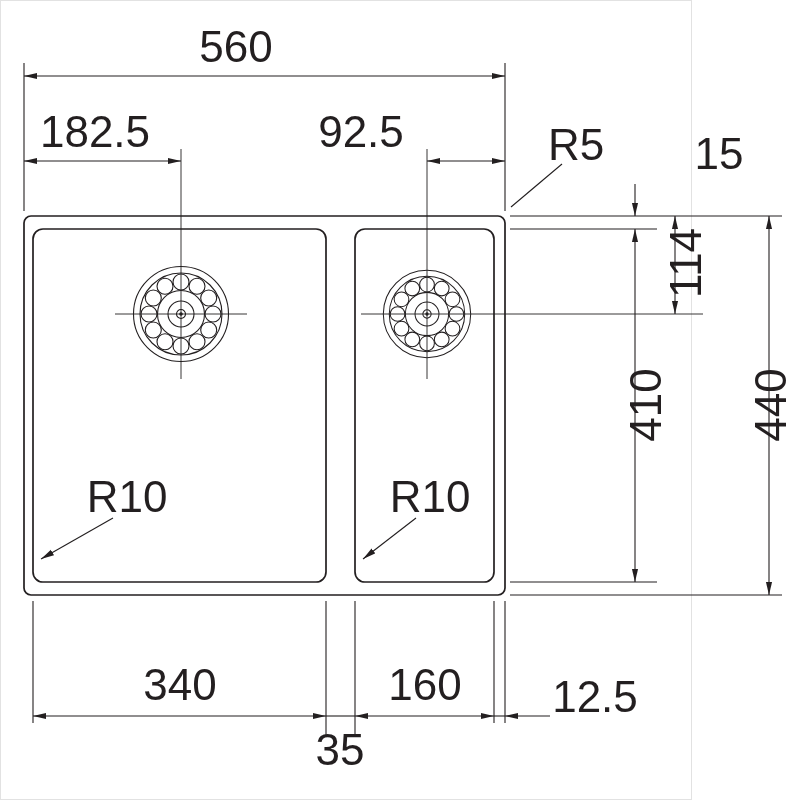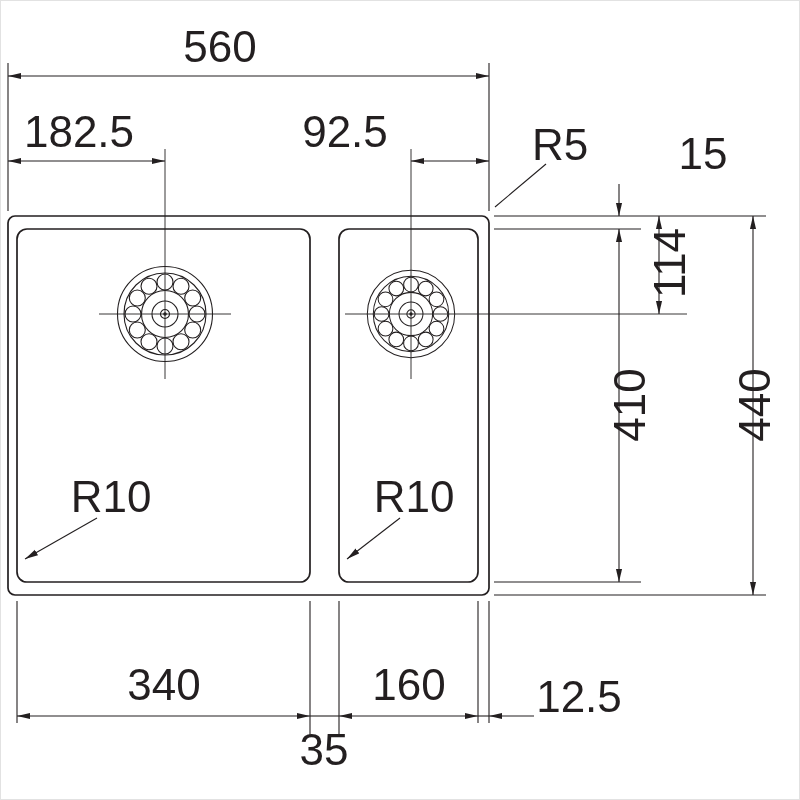--- a/index.html
+++ b/index.html
@@ -1,16 +1,16 @@
 <!DOCTYPE html>
 <html><head>
 <meta charset="utf-8">
 <style>
   html,body{margin:0;padding:0;background:#ffffff;}
-  .page{width:800px;height:800px;position:relative;background:#ffffff;box-sizing:border-box;border:1px solid #e2e2e2;}
+  .page{width:692px;height:800px;position:relative;background:#ffffff;box-sizing:border-box;border:1px solid #e2e2e2;padding-left:16px;}
   svg{display:block;}
   .outline{fill:none;stroke:#231f20;stroke-width:1.7;}
   .thin{fill:none;stroke:#231f20;stroke-width:1.1;}
   .cl{fill:none;stroke:#231f20;stroke-width:0.9;}
   .dim{fill:none;stroke:#231f20;stroke-width:1.1;}
   .dot{fill:#231f20;stroke:none;}
   text{font-family:"Liberation Sans","DejaVu Sans",sans-serif;font-size:44px;fill:#231f20;}
   .arrfill{fill:#231f20;}
 </style>
 </head>

